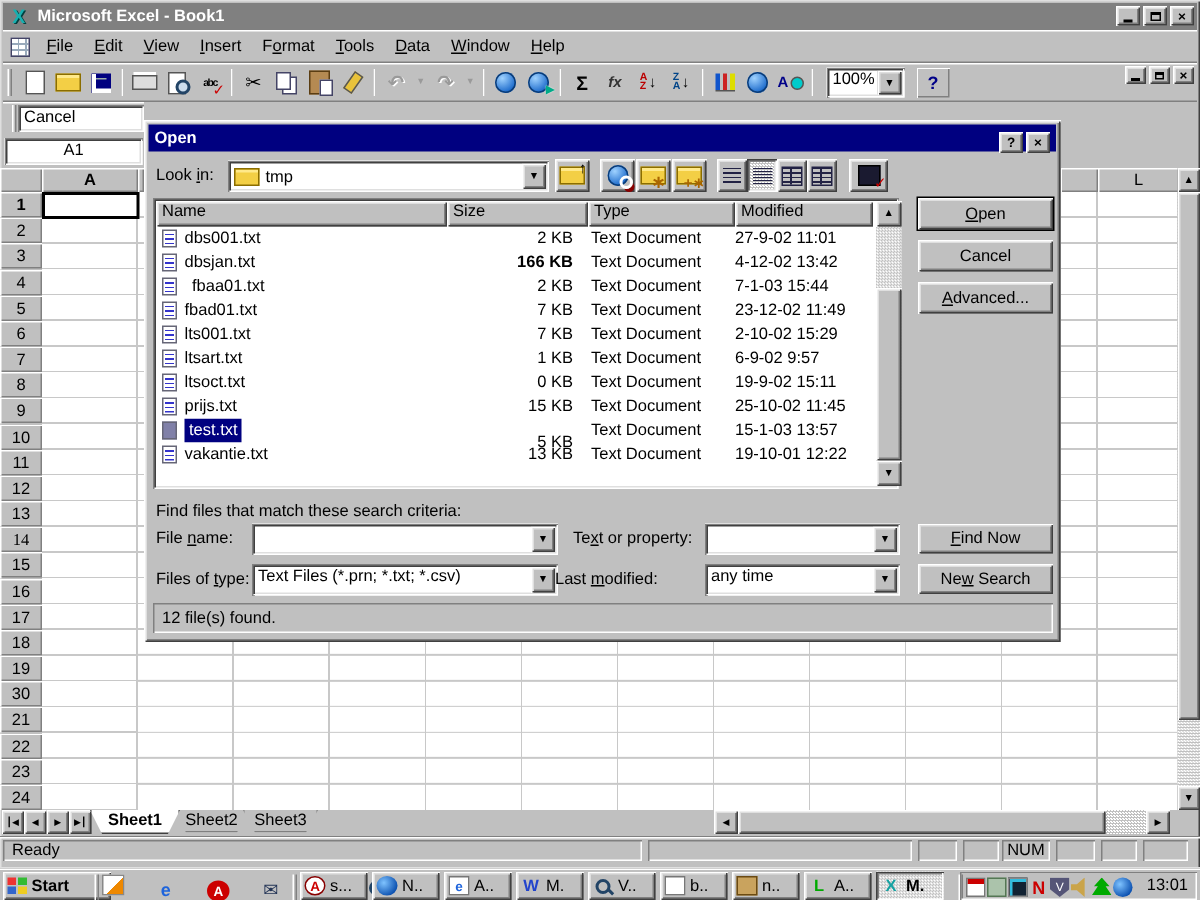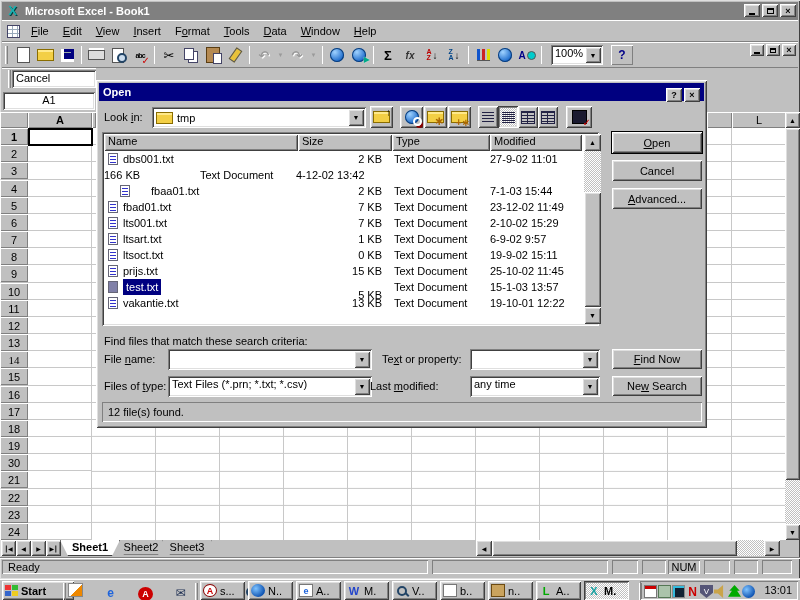--- a/index.html
+++ b/index.html
@@ -392,26 +392,30 @@
           <div class="frow">
             <span class="fcell" style="width: 194px; display: flex; align-items: center; gap: 5px; padding-left: 4px;">
               <span class="fico"></span>
               <span>dbs001.txt</span>
             </span>
             <span class="fcell" style="width: 94px; text-align: right; padding-right: 10px;">2 KB</span>
             <span class="fcell" style="width: 98px; padding-left: 2px;">Text Document</span>
             <span class="fcell" style="width: 88px;">27-9-02 11:01</span>
           </div>
           <div class="frow">
-            <span class="fcell" style="width: 94px; text-align: left; padding-right: 10px;">166 KB</span>
+            <span class="fcell" style="width: 194px; display: flex; align-items: center; gap: 5px; padding-left: 4px;">
+              <span class="fico"></span>
+              <span>dbsjan.txt</span>
+            </span>
+            <span class="fcell" style="width: 94px; text-align: right; padding-right: 10px; font-weight: bold;">166 KB</span>
             <span class="fcell" style="width: 98px; padding-left: 2px;">Text Document</span>
             <span class="fcell" style="width: 88px;">4-12-02 13:42</span>
           </div>
           <div class="frow">
-            <span class="fcell" style="width: 194px; display: flex; align-items: center; gap: 21px; padding-left: 16px;">
+            <span class="fcell" style="width: 194px; display: flex; align-items: center; gap: 10px; padding-left: 4px;">
               <span class="fico"></span>
               <span>fbaa01.txt</span>
             </span>
             <span class="fcell" style="width: 94px; text-align: right; padding-right: 10px;">2 KB</span>
             <span class="fcell" style="width: 98px; padding-left: 2px;">Text Document</span>
             <span class="fcell" style="width: 88px;">7-1-03 15:44</span>
           </div>
           <div class="frow">
             <span class="fcell" style="width: 194px; display: flex; align-items: center; gap: 5px; padding-left: 4px;">
               <span class="fico"></span>

